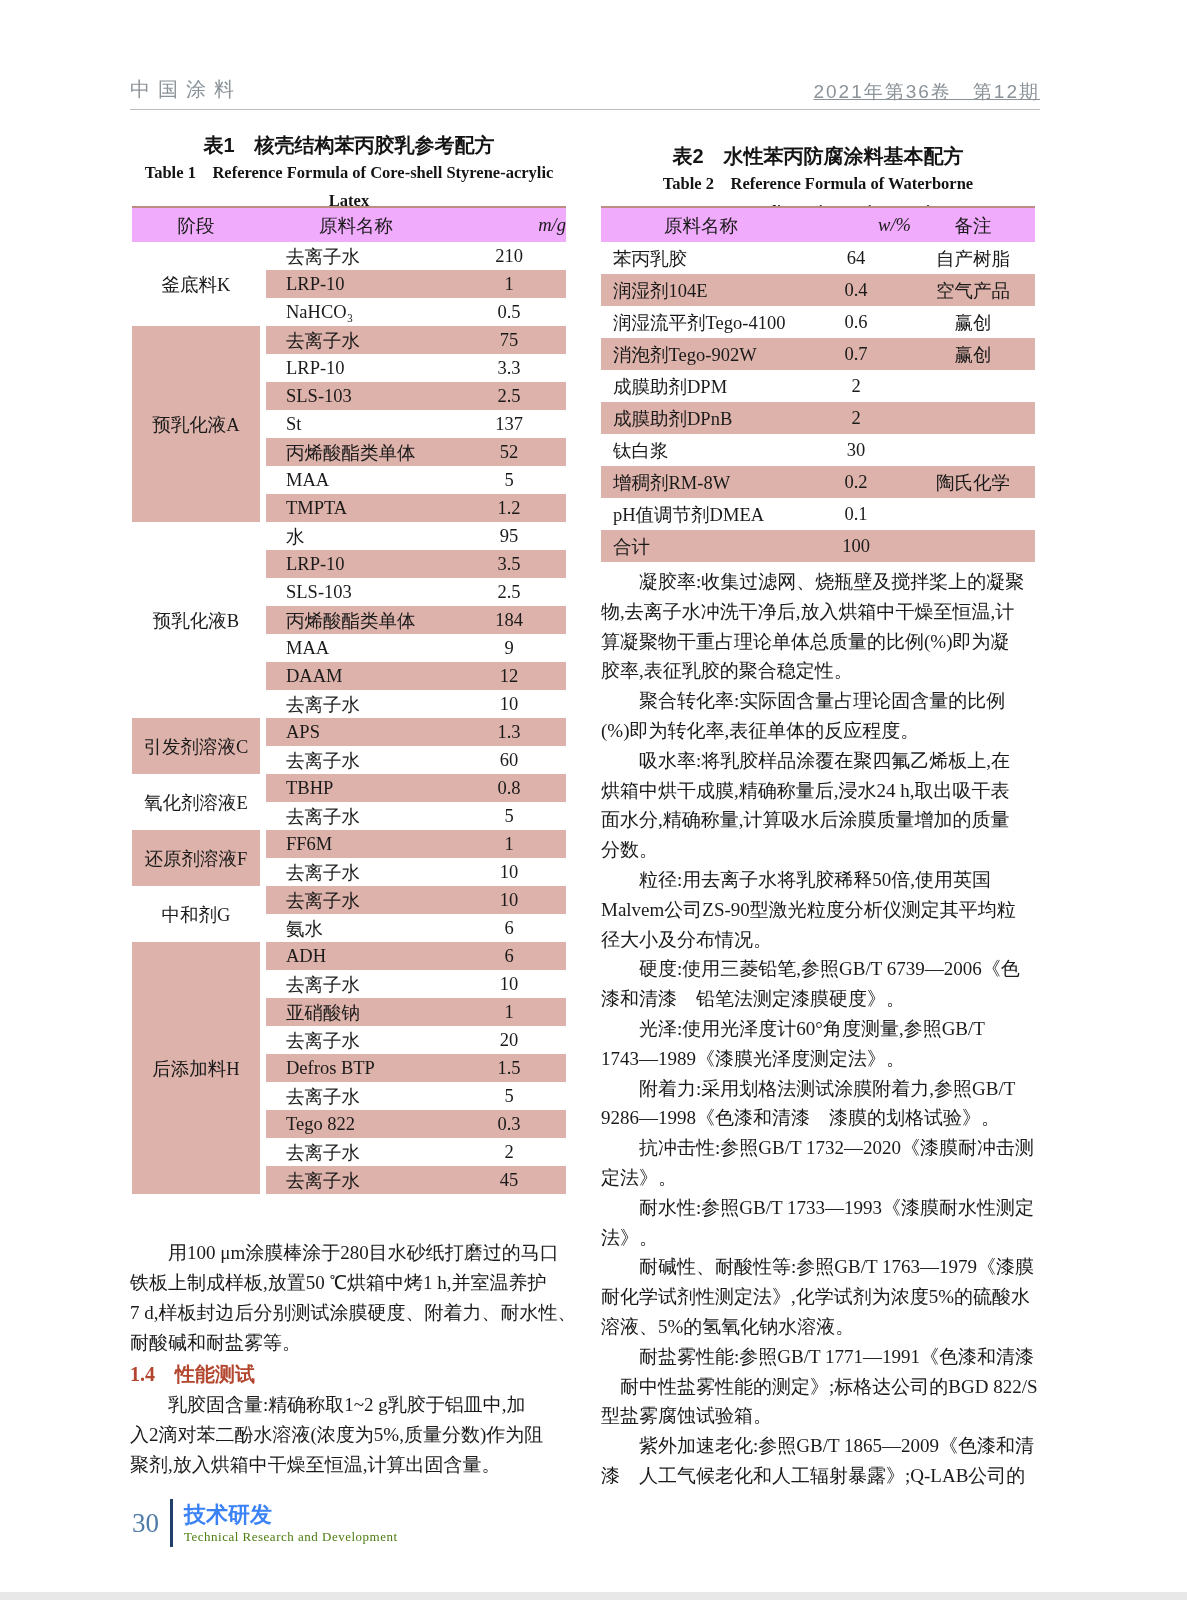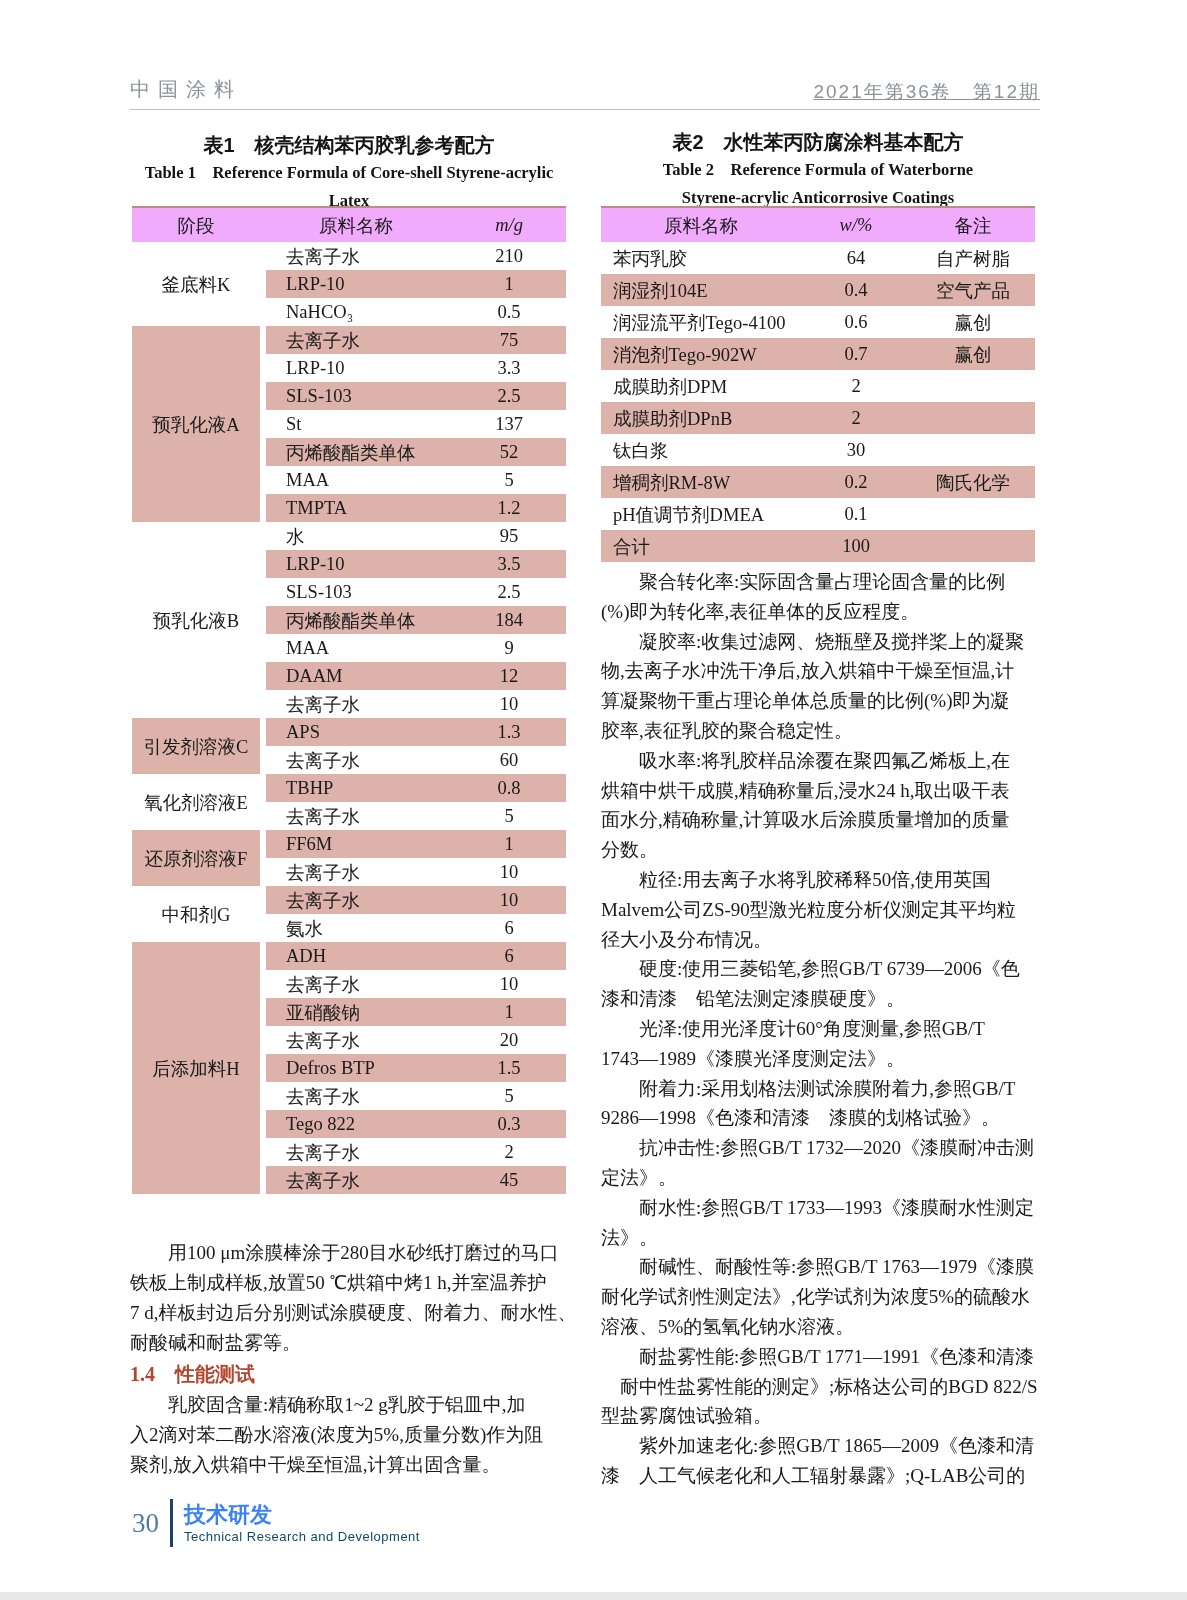--- a/index.html
+++ b/index.html
@@ -19,38 +19,38 @@
     font-family:"Liberation Sans", sans-serif;
     font-size:19px; letter-spacing:2px; color:#8b9399;text-decoration:underline;
   }
   .header-rule {
     position:absolute; left:130px; top:109px; width:910px; height:1px;
     background:#b9bfc3;
   }
   
   .caption { position:absolute; text-align:center; }
   .caption-t1 { left:112px; top:131px; width:474px; }
-  .caption-t2 { left:581px; top:128px; width:474px; }
+  .caption-t2 { left:581px; top:142px; width:474px; }
   .cap-zh {
     font-family:"Liberation Sans", sans-serif; font-weight:bold;
     font-size:20px; line-height:28px; color:#141414;
   }
   .cap-en {
     font-family:"Liberation Serif", serif; font-weight:bold;
     font-size:16.5px; line-height:28px; white-space:pre-line; color:#141414;
   }
   
   .ftable { position:absolute; width:434px; font-size:18.5px; }
   .table1 { left:132px; top:206px; }
   .table2 { left:601px; top:206px; }
   .t-header {
     display:flex; align-items:center; height:36px;
     background:#f0abfc; border-top:2px solid #bd8c83; box-sizing:border-box;
   }
-  .t-header .unit { font-style:italic; }
+  .t-header .unit { font-style:italic;text-align:right; }
   .t1-h-stage { width:128px; text-align:center; }
   .t1-h-name  { width:192px; text-align:center; }
   .t1-h-val   { flex:1; text-align:center; }
   .t2-h-name  { width:200px; text-align:center; }
   .t2-h-val   { width:110px; text-align:center; }
   .t2-h-note  { flex:1; text-align:center; }
 
   .t1-group { display:flex; }
   .t1-stage {
     width:128px; margin-right:6px; display:flex;
@@ -91,22 +91,22 @@
   .pg-num {
     font-family:"Liberation Serif", serif; font-size:27px;
     color:#4f7ba8; margin-right:11px;
   }
   .footer-bar { width:3px; height:48px; background:#20406a; margin-right:11px; }
   .footer-sec-zh {
     font-family:"Liberation Sans", sans-serif; font-weight:bold;
     font-size:22px; color:#3b82f6; line-height:26px;
   }
   .footer-sec-en {
-    font-family:Liberation Sans, sans-serif; font-size:13px;
-    color:#0c4a6e; line-height:17px; letter-spacing:0.5px;
+    font-family:Liberation Serif, serif; font-size:13px;
+    color:#4d7c0f; line-height:17px; letter-spacing:0.5px;
   }
 </style>
 </head>
 <body>
 
 <div class="page">
 
   <div class="journal-name">中国涂料</div>
   <div class="issue-info">2021年第36卷　第12期</div>
   <div class="header-rule"></div>
@@ -376,26 +376,26 @@
 耐酸碱和耐盐雾等。</p>
     <div class="sec-heading">
       <span class="sec-num">1.4</span><span>性能测试</span>
     </div>
     <p class="para">　　乳胶固含量:精确称取1~2 g乳胶于铝皿中,加
 入2滴对苯二酚水溶液(浓度为5%,质量分数)作为阻
 聚剂,放入烘箱中干燥至恒温,计算出固含量。</p>
   </div>
 
   <div class="right-text">
-      <p class="para">　　聚合转化率:实际固含量占理论固含量的比例
-(%)即为转化率,表征单体的反应程度。</p>
       <p class="para">　　凝胶率:收集过滤网、烧瓶壁及搅拌桨上的凝聚
 物,去离子水冲洗干净后,放入烘箱中干燥至恒温,计
 算凝聚物干重占理论单体总质量的比例(%)即为凝
 胶率,表征乳胶的聚合稳定性。</p>
+      <p class="para">　　聚合转化率:实际固含量占理论固含量的比例
+(%)即为转化率,表征单体的反应程度。</p>
       <p class="para">　　吸水率:将乳胶样品涂覆在聚四氟乙烯板上,在
 烘箱中烘干成膜,精确称量后,浸水24 h,取出吸干表
 面水分,精确称量,计算吸水后涂膜质量增加的质量
 分数。</p>
       <p class="para">　　粒径:用去离子水将乳胶稀释50倍,使用英国
 Malvem公司ZS-90型激光粒度分析仪测定其平均粒
 径大小及分布情况。</p>
       <p class="para">　　硬度:使用三菱铅笔,参照GB/T 6739—2006《色
 漆和清漆　铅笔法测定漆膜硬度》。</p>
       <p class="para">　　光泽:使用光泽度计60°角度测量,参照GB/T

